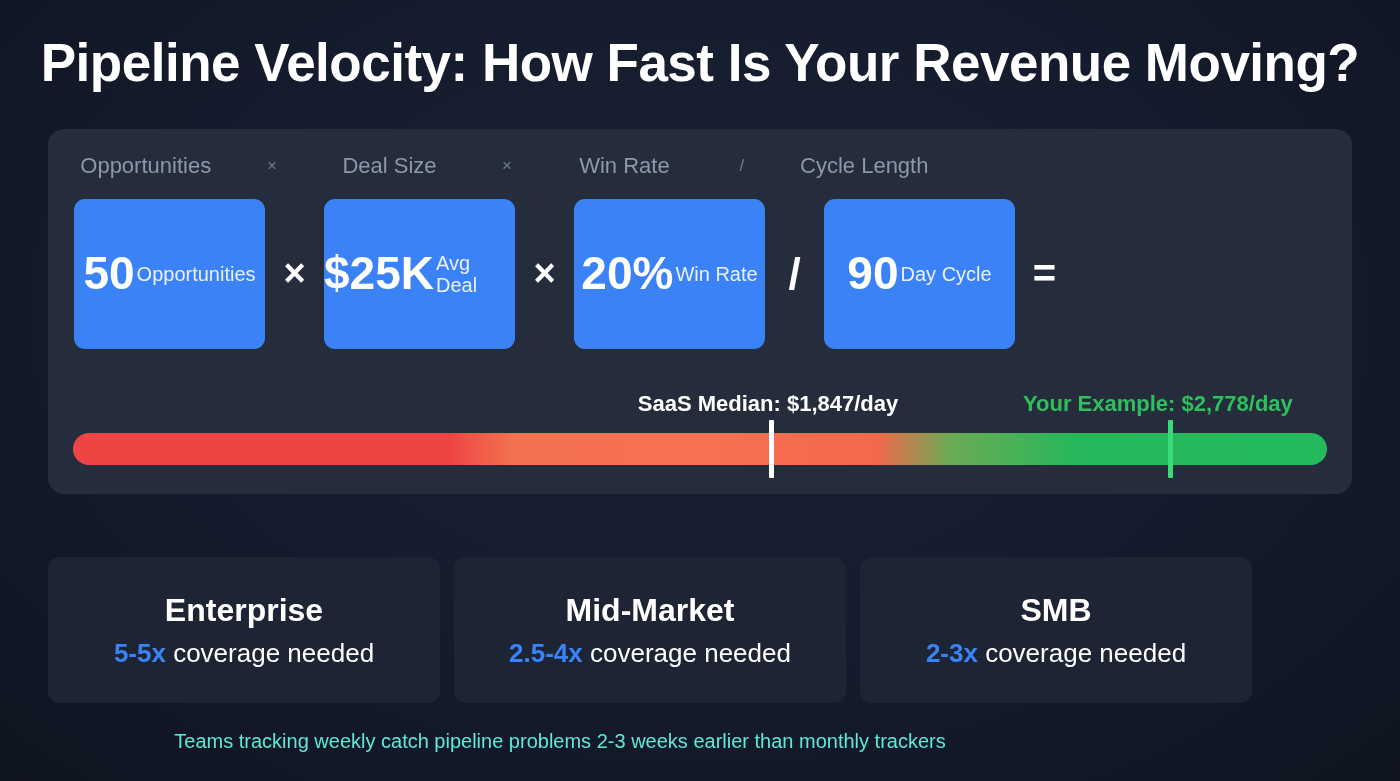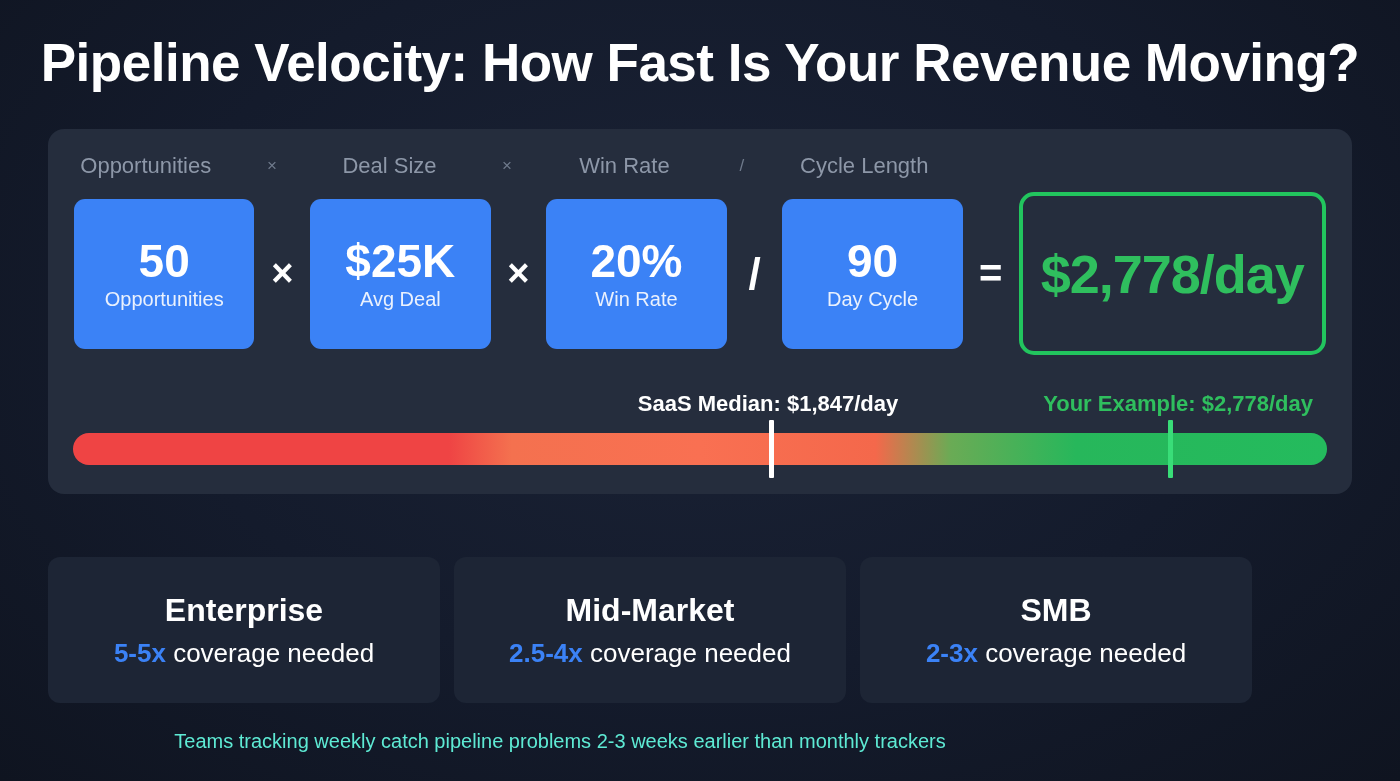--- a/index.html
+++ b/index.html
@@ -93,21 +93,21 @@
     display: flex;
     align-items: center;
   }
 
   .metric-box {
     width: 191px;
     height: 150px;
     background: #3b82f6;
     border-radius: 11px;
     display: flex;
-    flex-direction: column;
+    flex-direction: row;
     align-items: center;
     justify-content: center;
     gap: 2px;
   }
   .metric-value {
     font-size: 46px;
     font-weight: bold;
     color: #ffffff;
     line-height: 1.05;
   }
@@ -160,21 +160,21 @@
     text-align: center;
     font-size: 22px;
     font-weight: bold;
     color: #ffffff;
   }
   .bench-yours {
     position: absolute;
     left: 975px;
     top: 0;
     width: 290px;
-    text-align: right;
+    text-align: left;
     font-size: 22px;
     font-weight: bold;
     color: #2fbf5e;
   }
 
   
   .bar-wrap {
     position: absolute;
     left: 25px;
     top: 304px;
@@ -296,23 +296,20 @@
 
       <div class="operator slash">/</div>
 
       <div class="metric-box">
         <span class="metric-value">90</span>
         <span class="metric-label">Day Cycle</span>
       </div>
 
       <div class="operator equals">=</div>
 
-      <div class="result-box">
-        <span class="result-value">$2,778/day</span>
-      </div>
 
     </div>
 
     <div class="bench-labels">
       <div class="bench-median">SaaS Median: $1,847/day</div>
       <div class="bench-yours">Your Example: $2,778/day</div>
     </div>
 
     <div class="bar-wrap">
       <div class="gradient-bar"></div>

